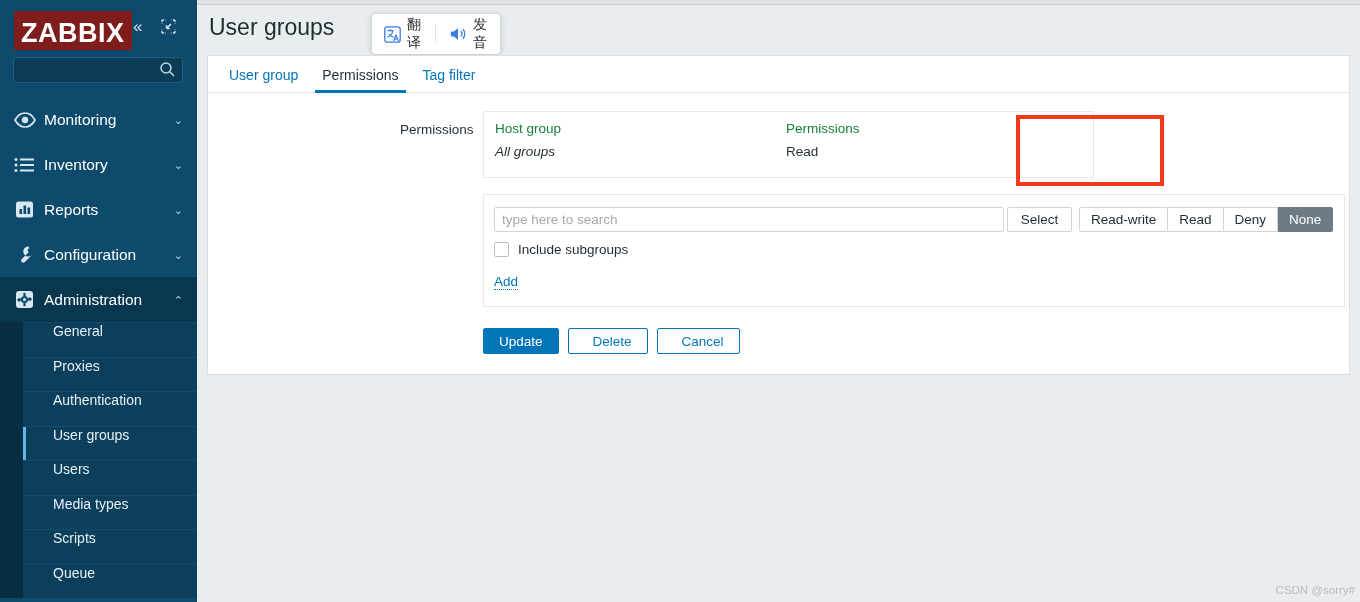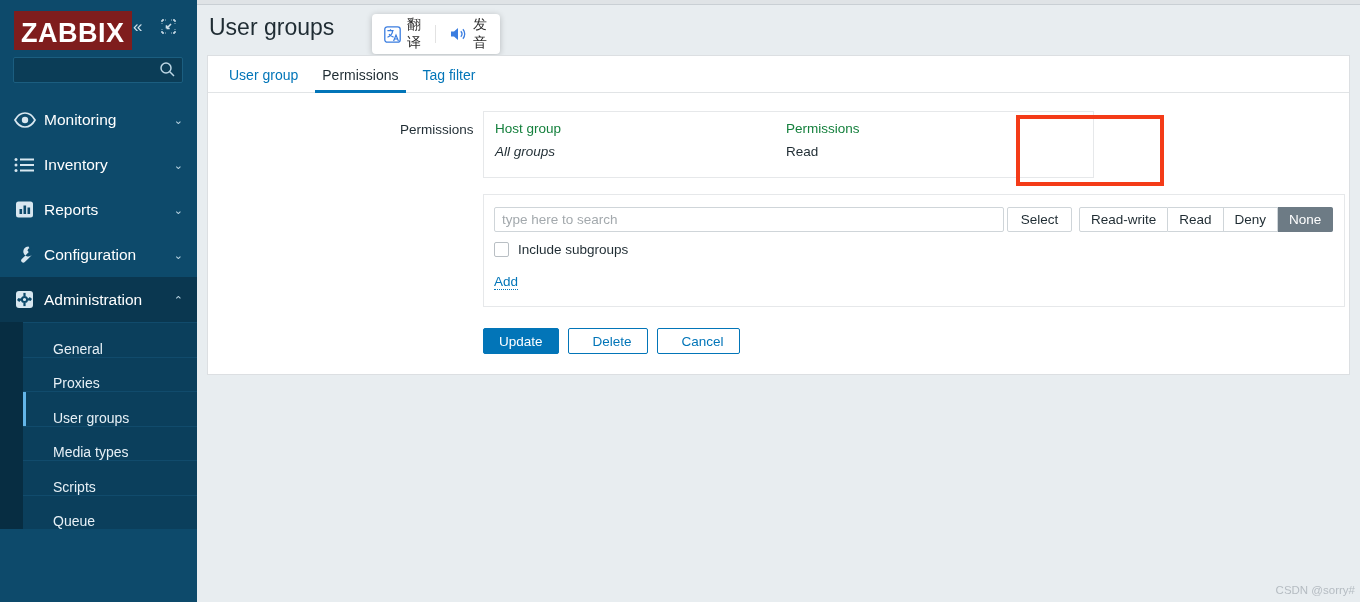--- a/index.html
+++ b/index.html
@@ -76,21 +76,21 @@
   }
   .menu-item.active { background: #0a3750; }
 
   .submenu {
     background: #0b3f5c;
     border-left: 23px solid #072d42;
   }
   .sub-item {
     position: relative;
     height: 34.5px;
-    display: flex; align-items: flex-end;
+    display: flex; align-items: flex-start;
     padding-left: 30px;
     color: #e7f0f6;
     font-size: 14px;
     border-top: 1px solid #114b6c;
     cursor: pointer;
   }
   .sub-item.active::before {
     content: "";
     position: absolute; left: 0; top: 0; bottom: 0;
     width: 3px; background: #63b5e8;
@@ -383,22 +383,28 @@
         <span class="m-chev">⌃</span>
       </div>
 
       <div class="submenu">
         <div class="sub-item">
           <span>General</span>
         </div>
         <div class="sub-item">
           <span>Proxies</span>
         </div>
+        <div class="sub-item">
+          <span>Authentication</span>
+        </div>
         <div class="sub-item active">
           <span>User groups</span>
+        </div>
+        <div class="sub-item">
+          <span>Users</span>
         </div>
         <div class="sub-item">
           <span>Media types</span>
         </div>
         <div class="sub-item">
           <span>Scripts</span>
         </div>
         <div class="sub-item">
           <span>Queue</span>
         </div>

